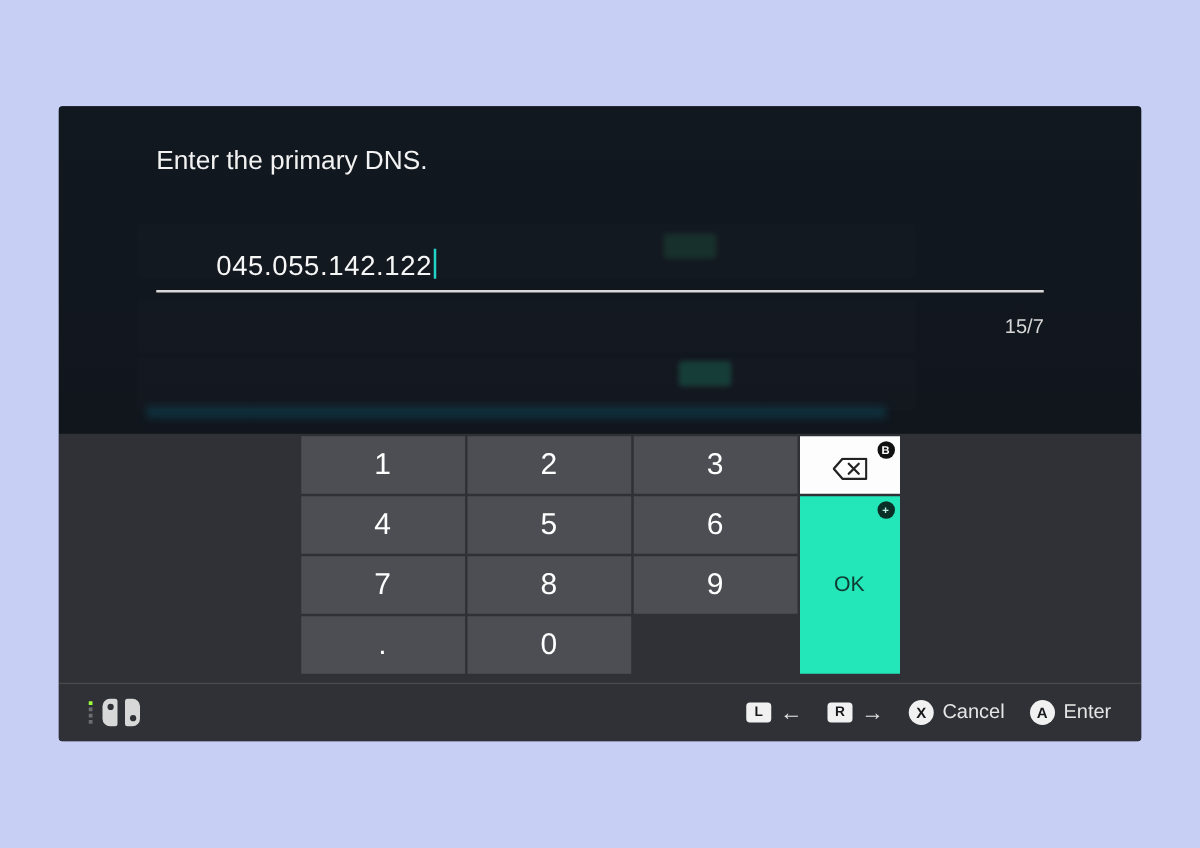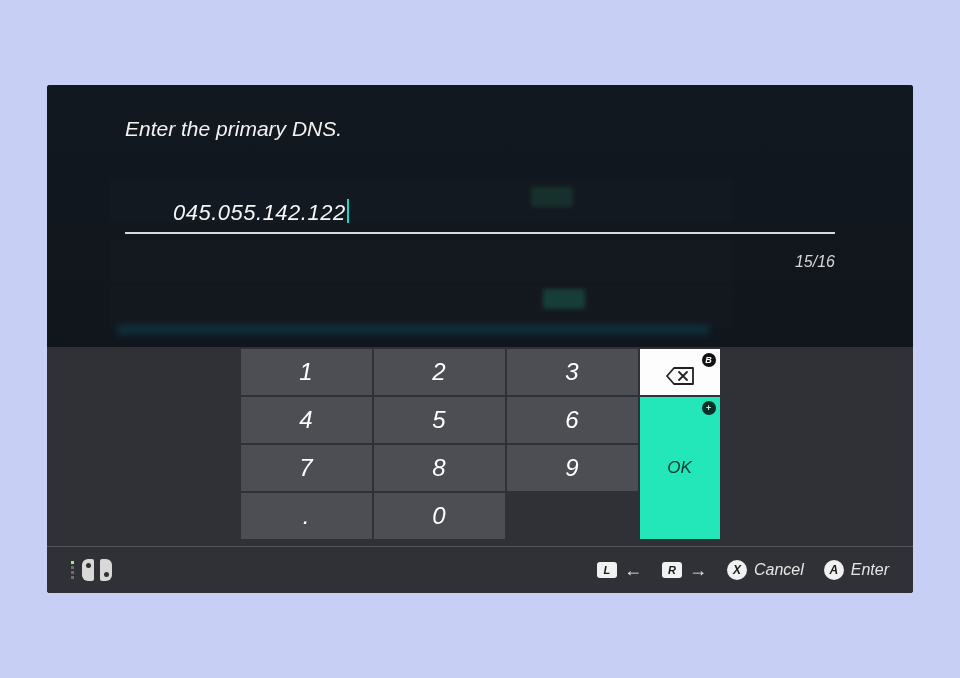--- a/index.html
+++ b/index.html
@@ -13,21 +13,20 @@
   }
   .device {
     width: 866px;
     height: 508px;
     background: #0e131a;
     position: relative;
     display: flex;
     flex-direction: column;
     border-radius: 3px;
     overflow: hidden;
-    font-style: italic;
   }
   .upper {
     height: 262px;
     background: linear-gradient(180deg, #12181f 0%, #11161d 100%);
     padding: 32px 78px 0 78px;
     position: relative;
   }
   
   .bgrow {
     position: absolute;
@@ -226,21 +225,21 @@
     <div class="bgrow r3"></div>
     <div class="bgbadger"></div>
     <div class="bgbadger g2"></div>
     <div class="hilightbar"></div>
 
     <div class="title">Enter the primary DNS.</div>
 
     <div class="inputwrap">
       <span class="inputval">045.055.142.122</span><span class="cursor"></span>
     </div>
-    <div class="counter">15/16</div>
+    <div class="counter">15/7</div>
   </div>
 
   <div class="keyboard">
     <div class="kgrid">
       <div class="key">1</div>
       <div class="key">2</div>
       <div class="key">3</div>
       <div class="key backspace">
         <span class="bsicon">
           <svg viewBox="0 0 28 18">

